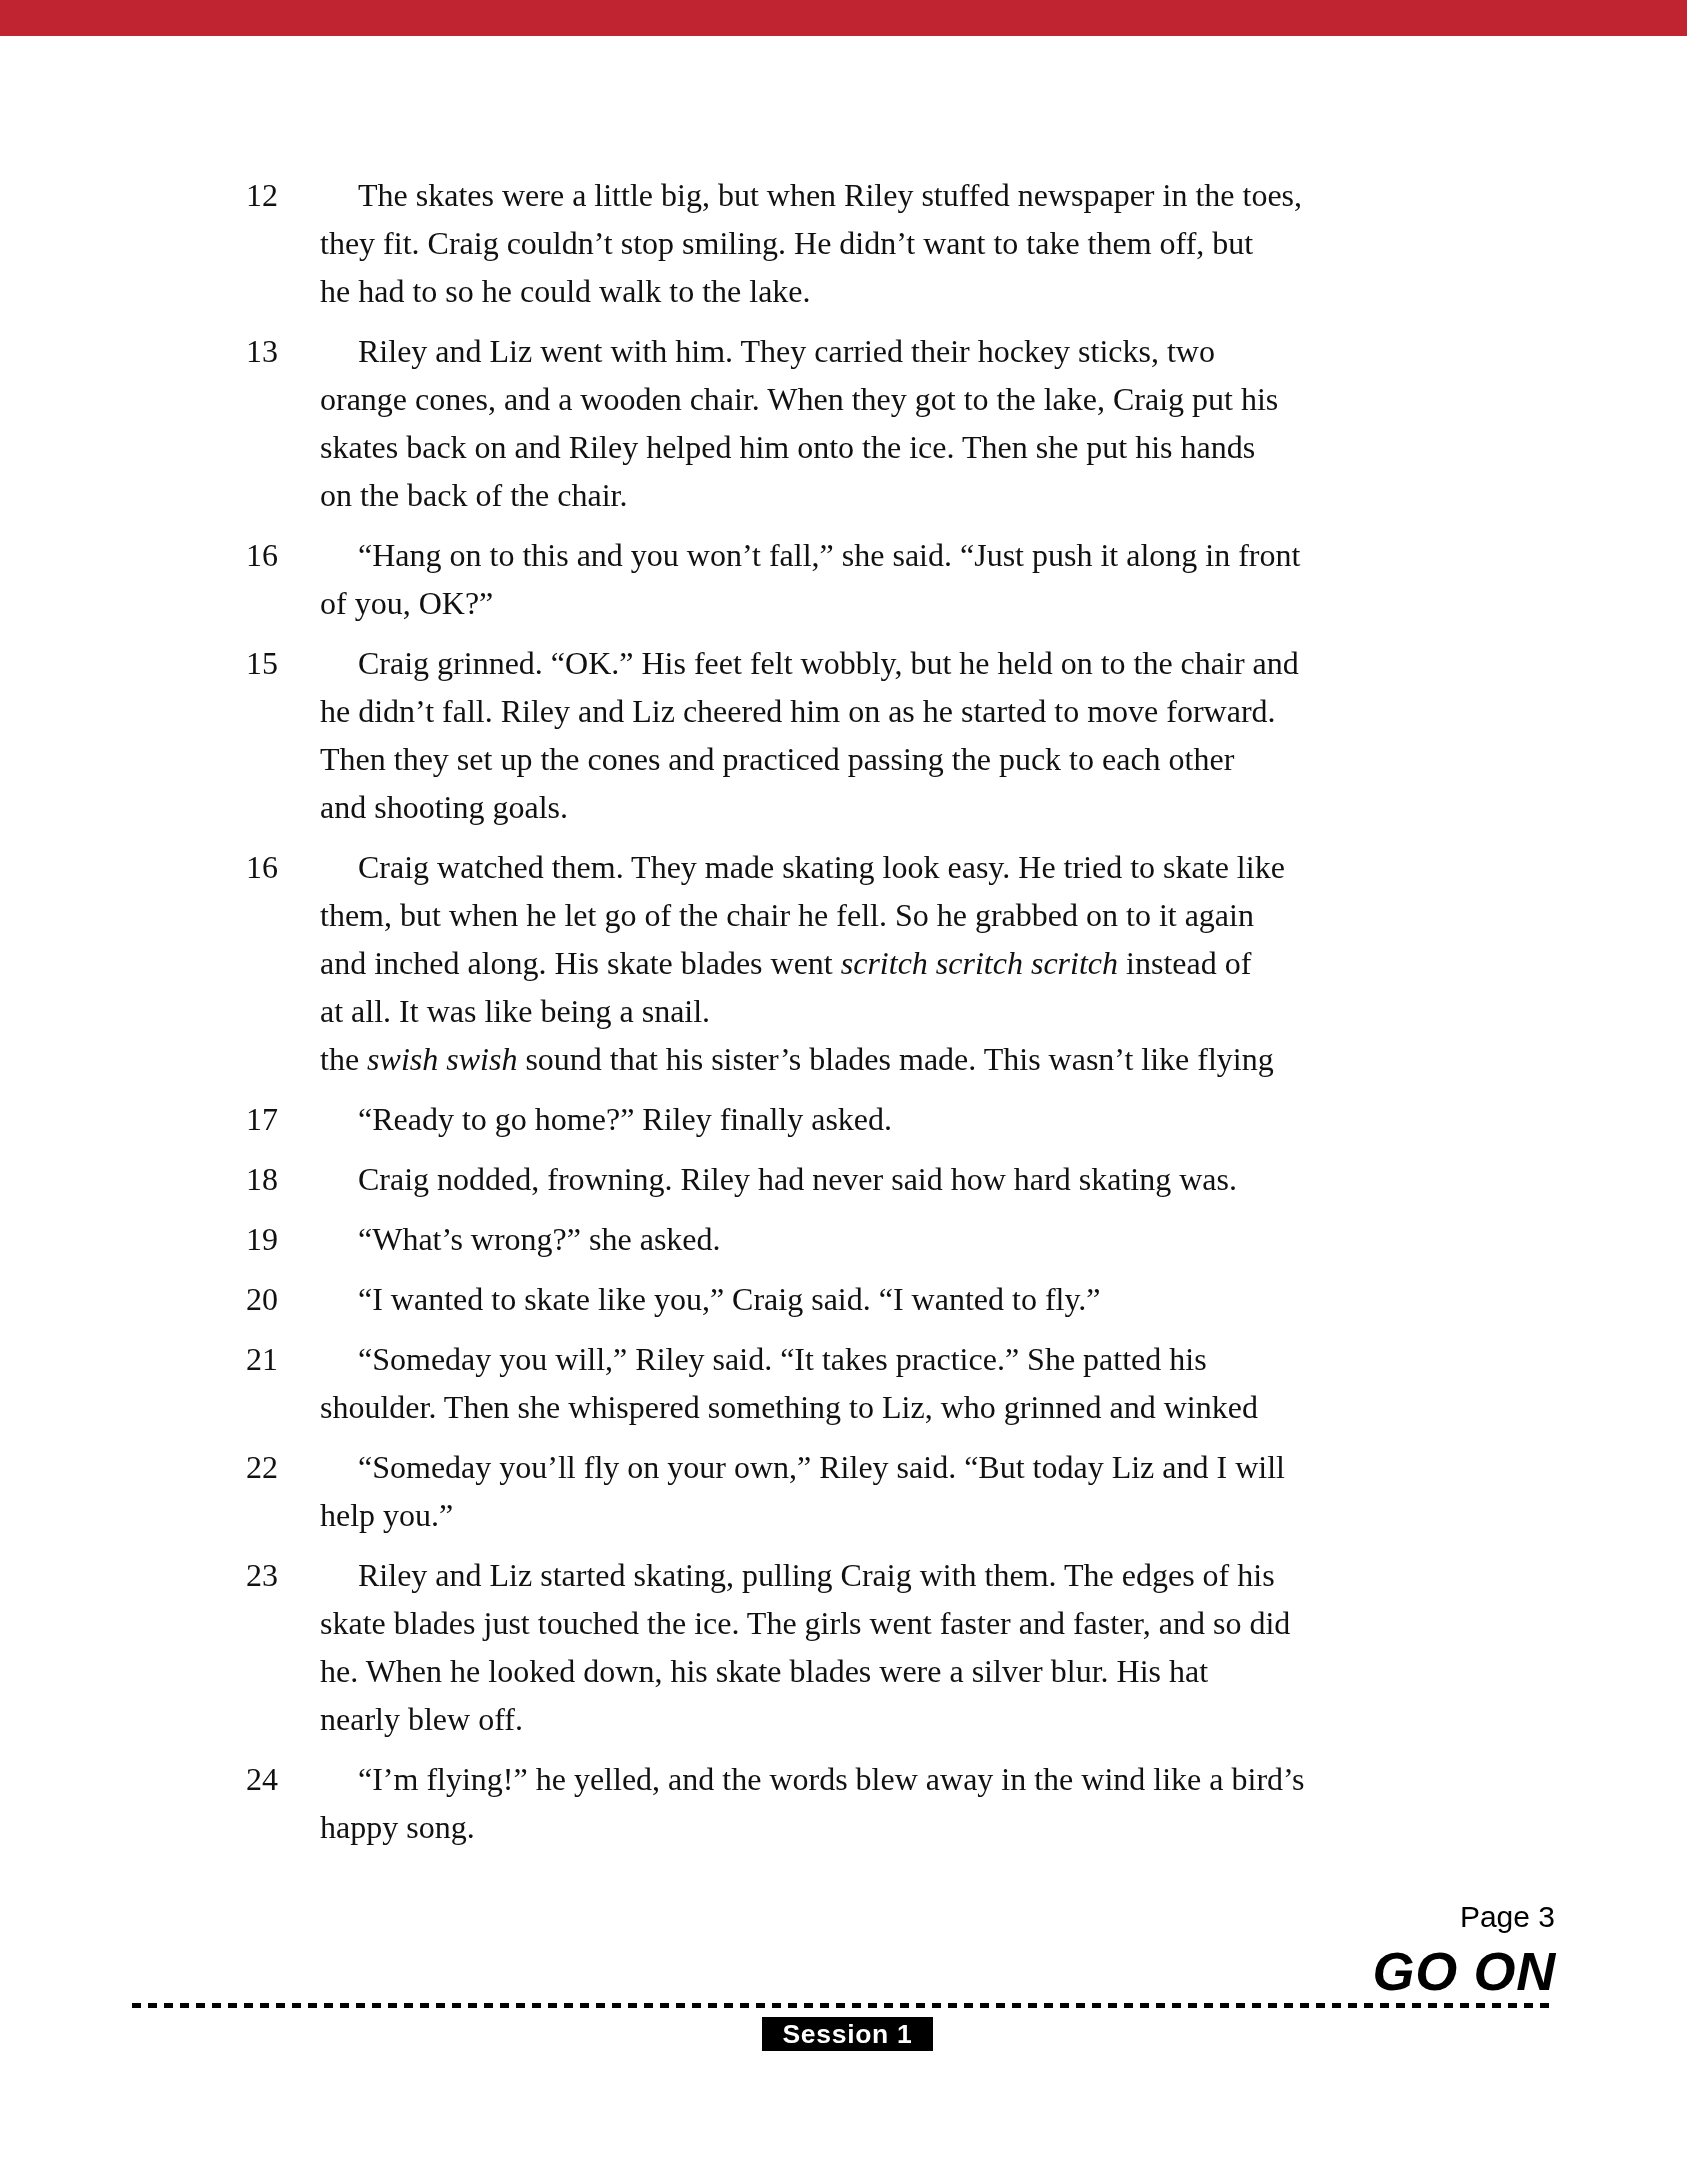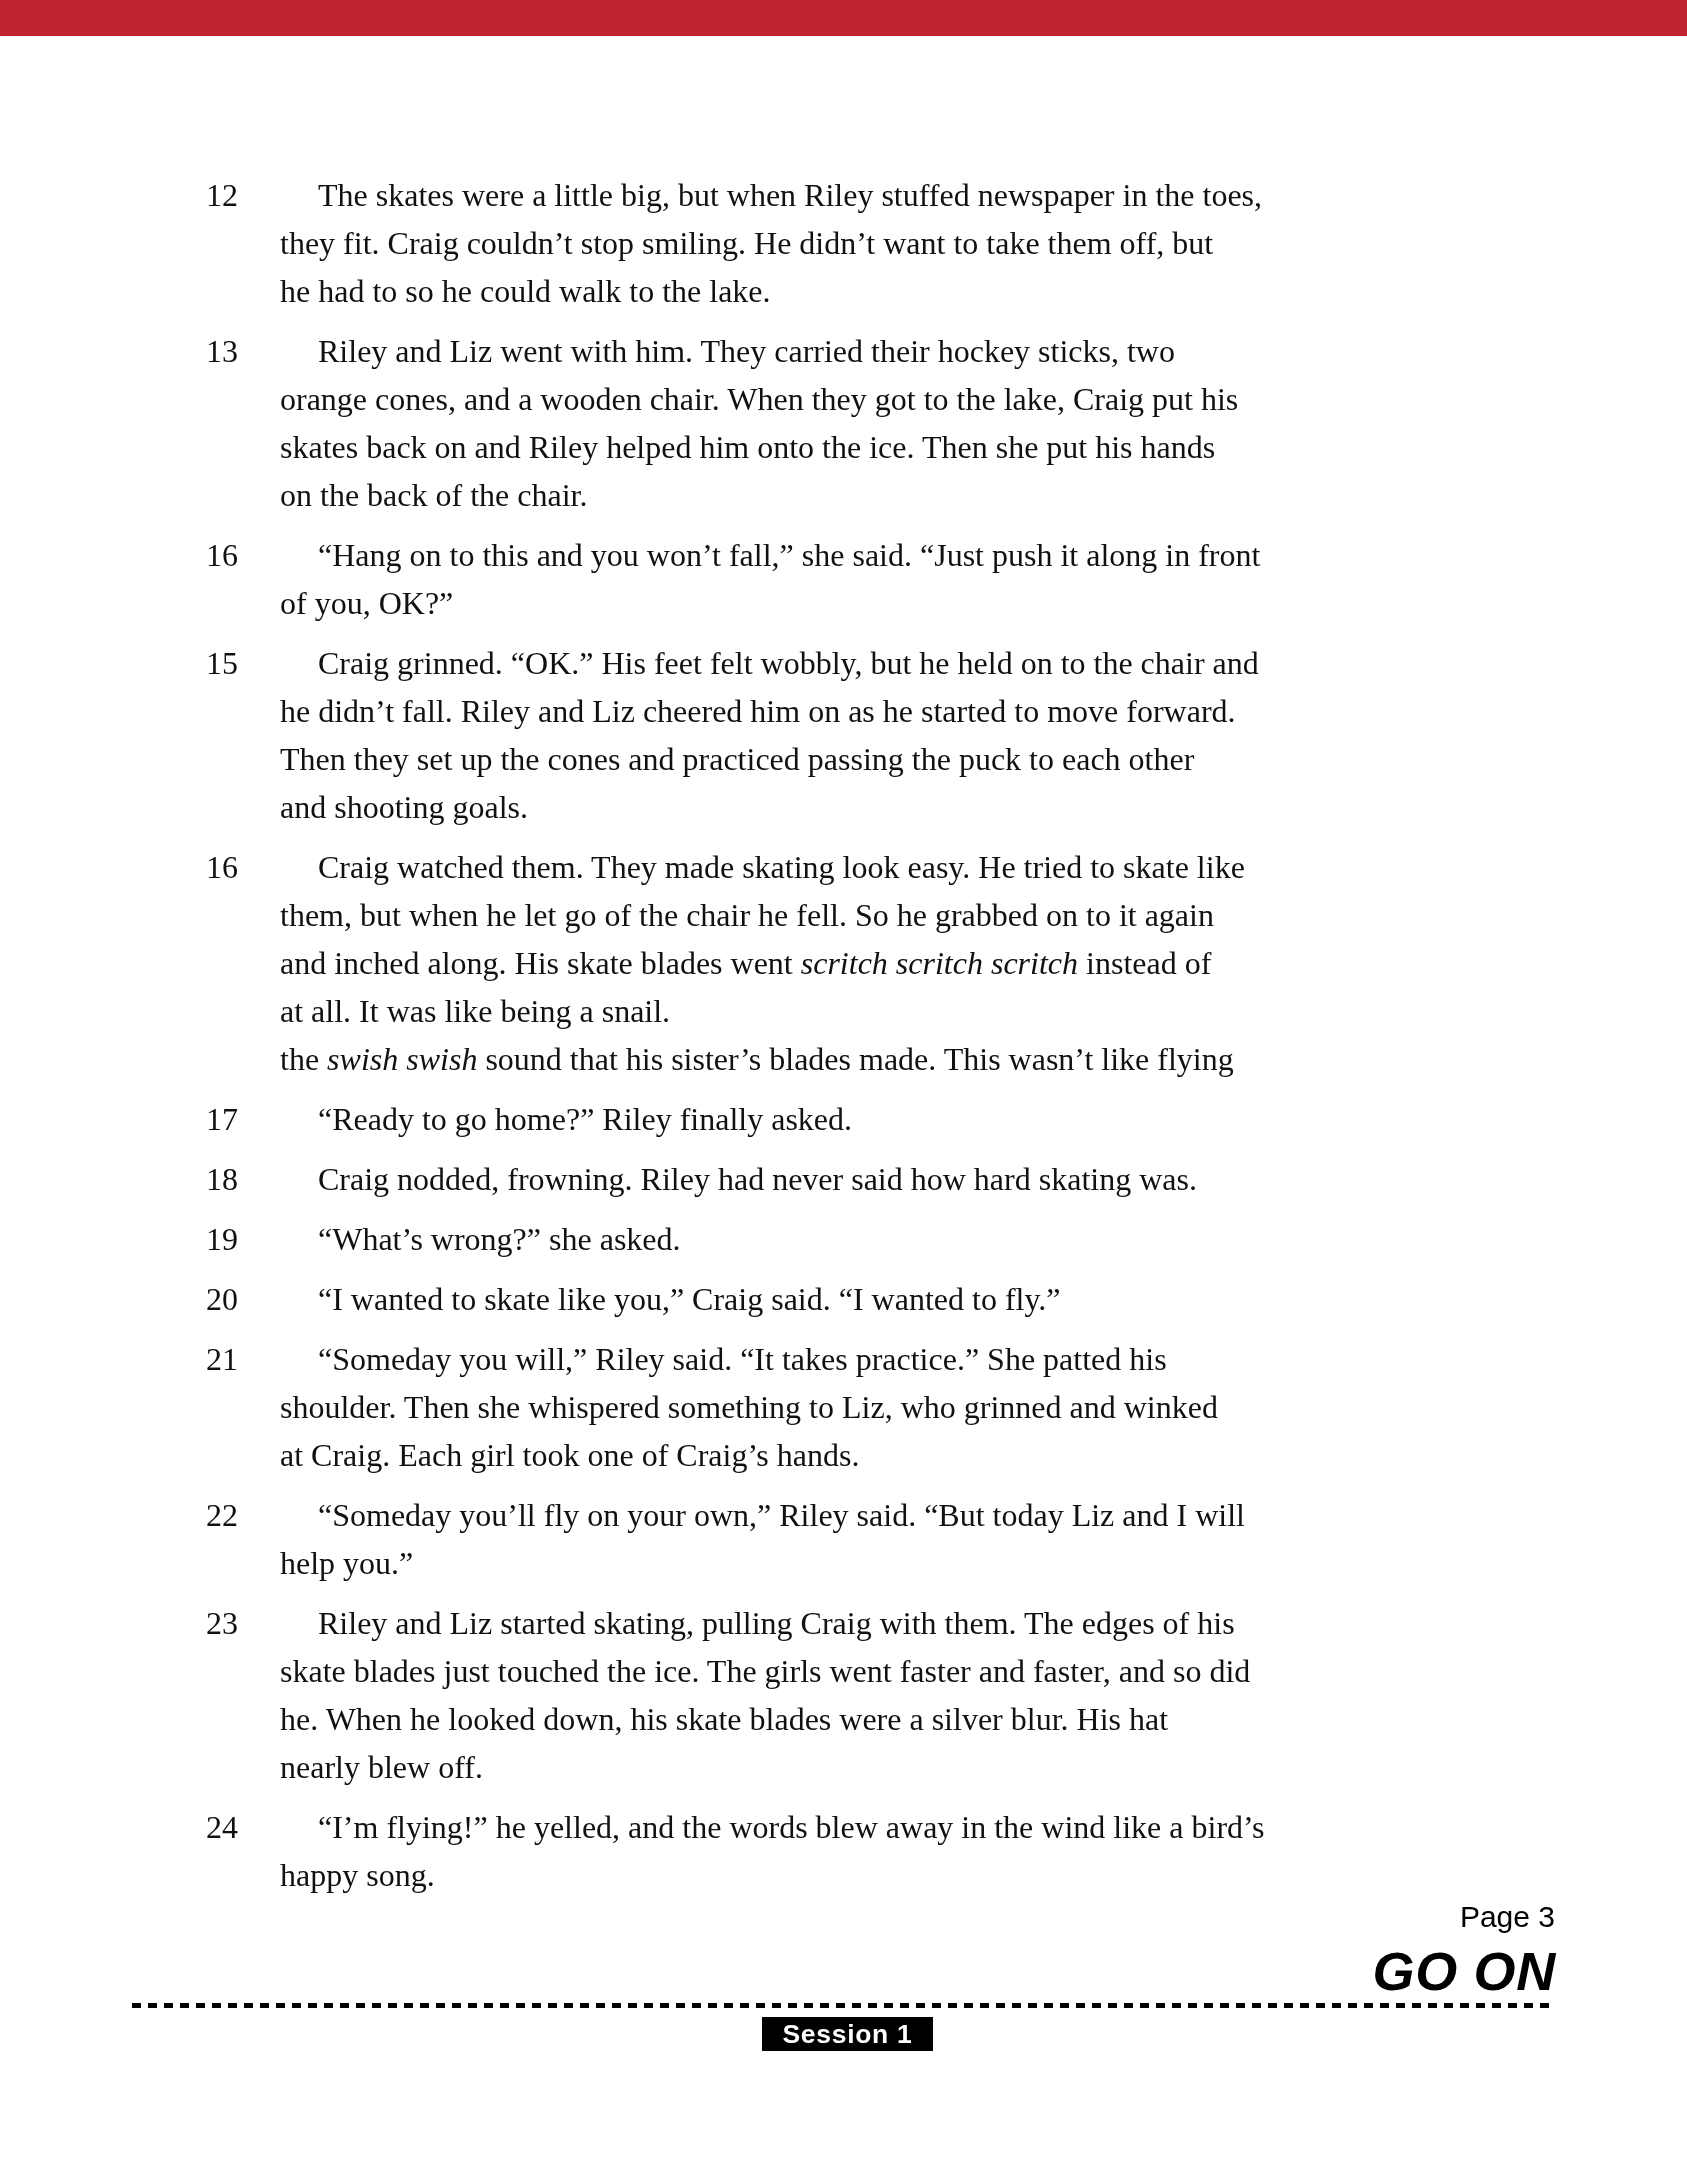--- a/index.html
+++ b/index.html
@@ -11,21 +11,21 @@
     color: #111111;
     overflow: hidden;
   }
   .topbar {
     position: absolute; left: 0; top: 0;
     width: 1687px; height: 36px;
   }
   .passage {
     position: absolute; left: 0; top: 171px; width: 1687px;
   }
-  .para { position: relative; margin-bottom: 12px; }
+  .para { position: relative; margin-bottom: 12px; margin-left: 40px; }
   .pnum {
     position: absolute; left: 206px; top: 0;
     font-size: 32px; line-height: 48px;
   }
   .ptext { margin-left: 280px; width: 1191px; }
   .pline {
     font-size: 32px; line-height: 48px;
     white-space: nowrap;
   }
   .para .pline:first-child { text-indent: 38px; }
@@ -126,21 +126,20 @@
       <span class="pnum">20</span>
       <div class="ptext">
         <div class="pline"><span class="seg">“I wanted to skate like you,” Craig said. “I wanted to fly.”</span></div>
       </div>
     </div>
     <div class="para">
       <span class="pnum">21</span>
       <div class="ptext">
         <div class="pline"><span class="seg">“Someday you will,” Riley said. “It takes practice.” She patted his</span></div>
         <div class="pline"><span class="seg">shoulder. Then she whispered something to Liz, who grinned and winked</span></div>
-        <div class="pline"><span class="seg">at Craig. Each girl took one of Craig’s hands.</span></div>
       </div>
     </div>
     <div class="para">
       <span class="pnum">22</span>
       <div class="ptext">
         <div class="pline"><span class="seg">“Someday you’ll fly on your own,” Riley said. “But today Liz and I will</span></div>
         <div class="pline"><span class="seg">help you.”</span></div>
       </div>
     </div>
     <div class="para">

